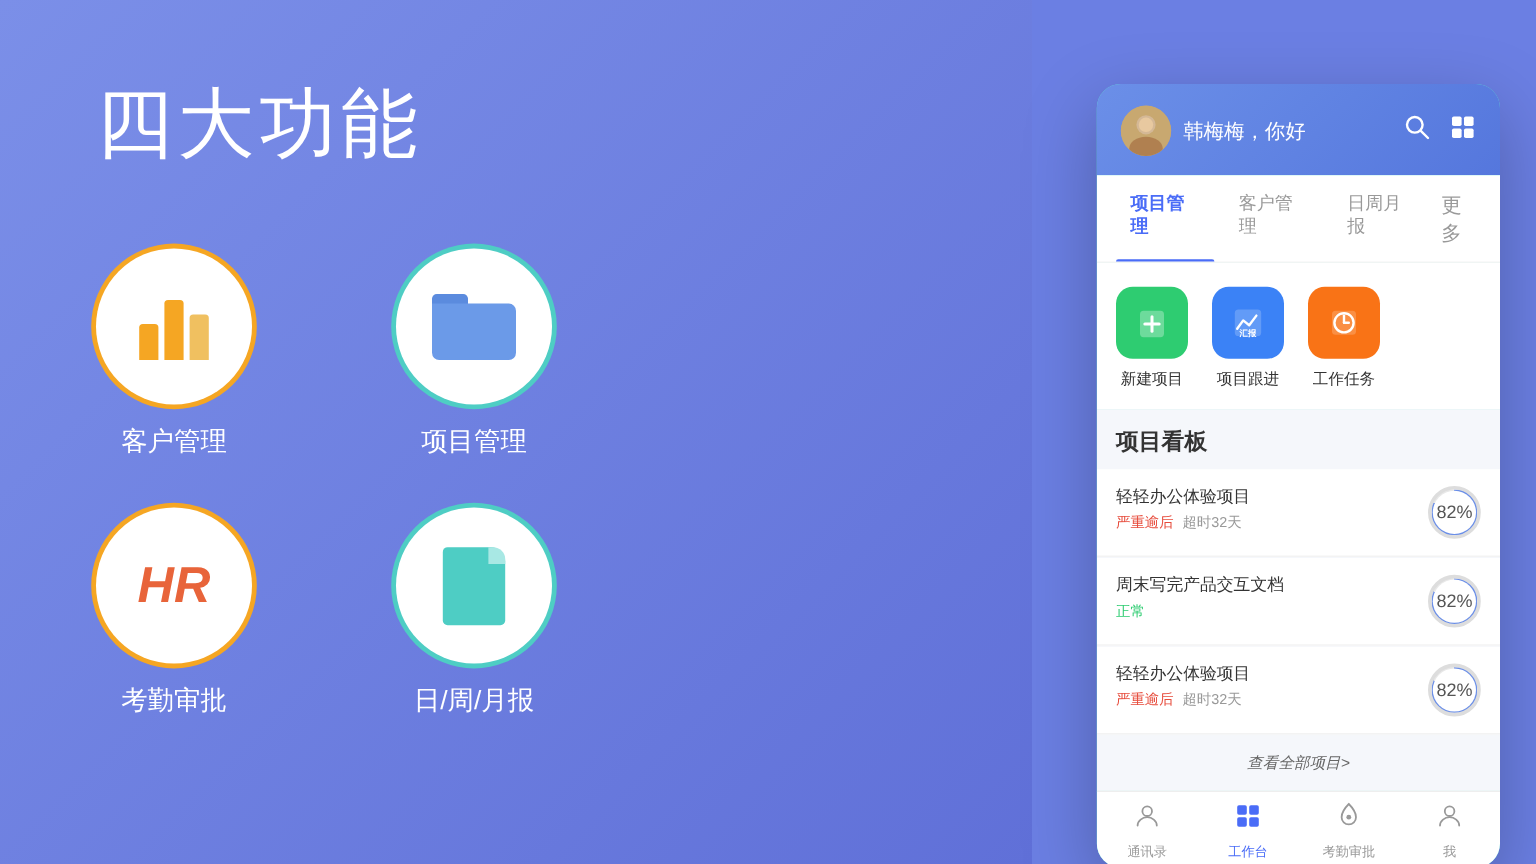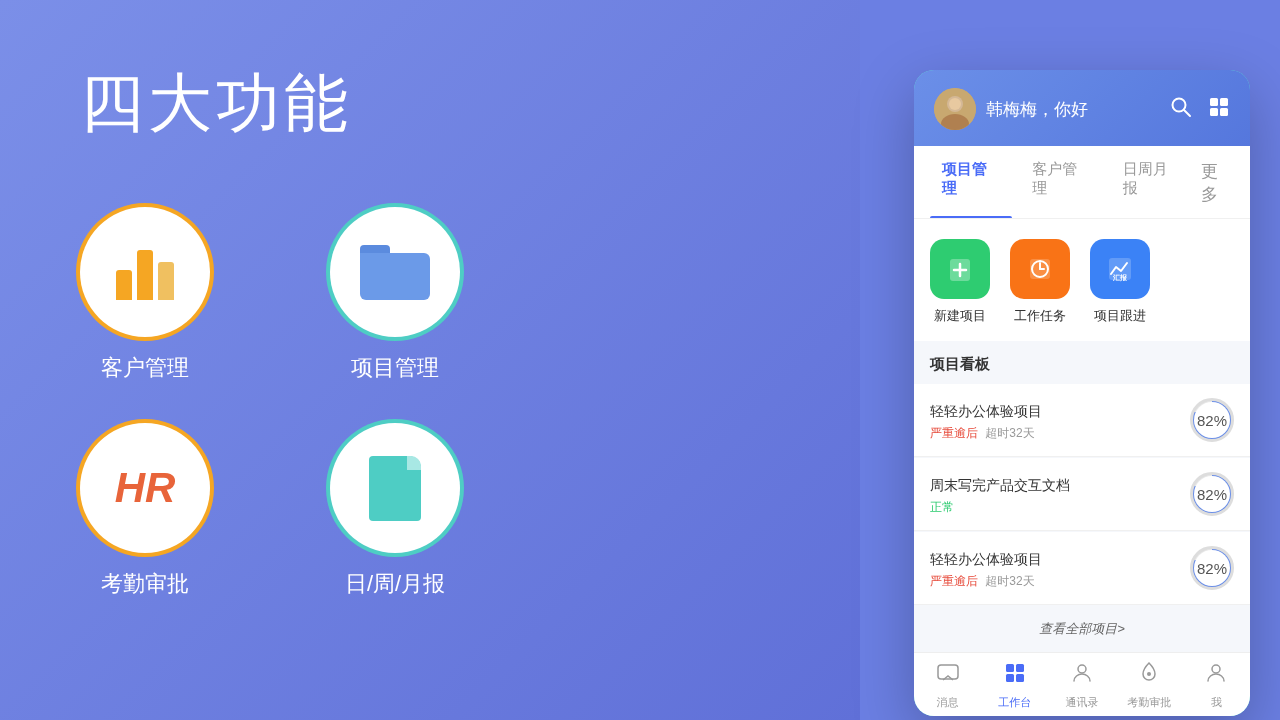--- a/index.html
+++ b/index.html
@@ -269,32 +269,32 @@
 
     
     .project-board {
       flex: 1;
       background: #f5f7fb;
       overflow-y: auto;
     }
 
     .board-title {
       padding: 14px 16px 10px;
-      font-size: 15px;
+      font-size: 19px;
       font-weight: 600;
       color: #333;
       background: #f5f7fb;
     }
 
     .project-item {
       background: white;
       margin: 0 0 1px;
       padding: 14px 16px;
       display: flex;
-      align-items: flex-end;
+      align-items: flex-start;
       justify-content: space-between;
       border-bottom: 1px solid #f0f0f0;
     }
 
     .project-info {
       flex: 1;
     }
 
     .project-name {
       font-size: 14px;
@@ -473,40 +473,40 @@
         <svg width="30" height="30" viewBox="0 0 30 30" fill="none">
           <rect x="5" y="5" width="20" height="22" rx="3" fill="rgba(255,255,255,0.3)"></rect>
           <line x1="15" y1="10" x2="15" y2="22" stroke="white" stroke-width="2.5" stroke-linecap="round"></line>
           <line x1="9" y1="16" x2="21" y2="16" stroke="white" stroke-width="2.5" stroke-linecap="round"></line>
         </svg>
       </div>
       <span class="action-label">新建项目</span>
     </div>
 
     <div class="action-item">
+      <div class="action-icon-wrap blue">
+        <svg width="30" height="30" viewBox="0 0 30 30" fill="none">
+          <rect x="4" y="4" width="22" height="22" rx="3" fill="rgba(255,255,255,0.2)"></rect>
+          <polyline points="6,20 11,13 16,17 22,9" stroke="white" stroke-width="2" stroke-linecap="round" stroke-linejoin="round" fill="none"></polyline>
+          <text x="8" y="26" fill="white" font-size="7" font-weight="bold">汇报</text>
+        </svg>
+      </div>
+      <span class="action-label">项目跟进</span>
+    </div>
+
+    <div class="action-item">
       <div class="action-icon-wrap orange">
         <svg width="30" height="30" viewBox="0 0 30 30" fill="none">
           <rect x="5" y="5" width="20" height="20" rx="3" fill="rgba(255,255,255,0.2)"></rect>
           <circle cx="15" cy="15" r="8" stroke="white" stroke-width="2" fill="none"></circle>
           <line x1="15" y1="9" x2="15" y2="15" stroke="white" stroke-width="2" stroke-linecap="round"></line>
           <line x1="15" y1="15" x2="19" y2="15" stroke="white" stroke-width="2" stroke-linecap="round"></line>
         </svg>
       </div>
       <span class="action-label">工作任务</span>
-    </div>
-
-    <div class="action-item">
-      <div class="action-icon-wrap blue">
-        <svg width="30" height="30" viewBox="0 0 30 30" fill="none">
-          <rect x="4" y="4" width="22" height="22" rx="3" fill="rgba(255,255,255,0.2)"></rect>
-          <polyline points="6,20 11,13 16,17 22,9" stroke="white" stroke-width="2" stroke-linecap="round" stroke-linejoin="round" fill="none"></polyline>
-          <text x="8" y="26" fill="white" font-size="7" font-weight="bold">汇报</text>
-        </svg>
-      </div>
-      <span class="action-label">项目跟进</span>
     </div>
   </div>
 
   <div class="project-board">
     <div class="board-title">项目看板</div>
 
     <div class="project-item">
       <div class="project-info">
         <div class="project-name">轻轻办公体验项目</div>
         <div class="project-status">
@@ -544,49 +544,40 @@
       </div>
     </div>
 
     <div class="view-all">查看全部项目&gt;</div>
   </div>
 
   <div class="bottom-nav">
     <div class="nav-item">
       <span class="nav-icon">
         <svg width="24" height="24" viewBox="0 0 24 24" fill="none">
-          <rect x="2" y="4" width="20" height="14" rx="3" stroke="#999" stroke-width="1.5" fill="none"></rect>
-          <path d="M7 19 L12 15 L17 19" stroke="#999" stroke-width="1.5" fill="none"></path>
+          <circle cx="12" cy="8" r="4" stroke="#999" stroke-width="1.5" fill="none"></circle>
+          <path d="M4 20 C4 16 8 13 12 13 C16 13 20 16 20 20" stroke="#999" stroke-width="1.5" fill="none" stroke-linecap="round"></path>
         </svg>
       </span>
-      <span class="nav-label">消息</span>
+      <span class="nav-label">通讯录</span>
     </div>
     <div class="nav-item">
       <span class="nav-icon active">
         <svg width="24" height="24" viewBox="0 0 24 24" fill="none">
           <rect x="3" y="3" width="8" height="8" rx="1.5" fill="#4a6cf7"></rect>
           <rect x="13" y="3" width="8" height="8" rx="1.5" fill="#4a6cf7"></rect>
           <rect x="3" y="13" width="8" height="8" rx="1.5" fill="#4a6cf7"></rect>
           <rect x="13" y="13" width="8" height="8" rx="1.5" fill="#4a6cf7"></rect>
         </svg>
       </span>
       <span class="nav-label active">工作台</span>
     </div>
     <div class="nav-item">
       <span class="nav-icon">
         <svg width="24" height="24" viewBox="0 0 24 24" fill="none">
-          <circle cx="12" cy="8" r="4" stroke="#999" stroke-width="1.5" fill="none"></circle>
-          <path d="M4 20 C4 16 8 13 12 13 C16 13 20 16 20 20" stroke="#999" stroke-width="1.5" fill="none" stroke-linecap="round"></path>
-        </svg>
-      </span>
-      <span class="nav-label">通讯录</span>
-    </div>
-    <div class="nav-item">
-      <span class="nav-icon">
-        <svg width="24" height="24" viewBox="0 0 24 24" fill="none">
           <path d="M12 2 C12 2 6 8 6 13 C6 16.3 8.7 19 12 19 C15.3 19 18 16.3 18 13 C18 8 12 2 12 2Z" stroke="#999" stroke-width="1.5" fill="none"></path>
           <circle cx="12" cy="13" r="2" fill="#999"></circle>
         </svg>
       </span>
       <span class="nav-label">考勤审批</span>
     </div>
     <div class="nav-item">
       <span class="nav-icon">
         <svg width="24" height="24" viewBox="0 0 24 24" fill="none">
           <circle cx="12" cy="8" r="4" stroke="#999" stroke-width="1.5" fill="none"></circle>

